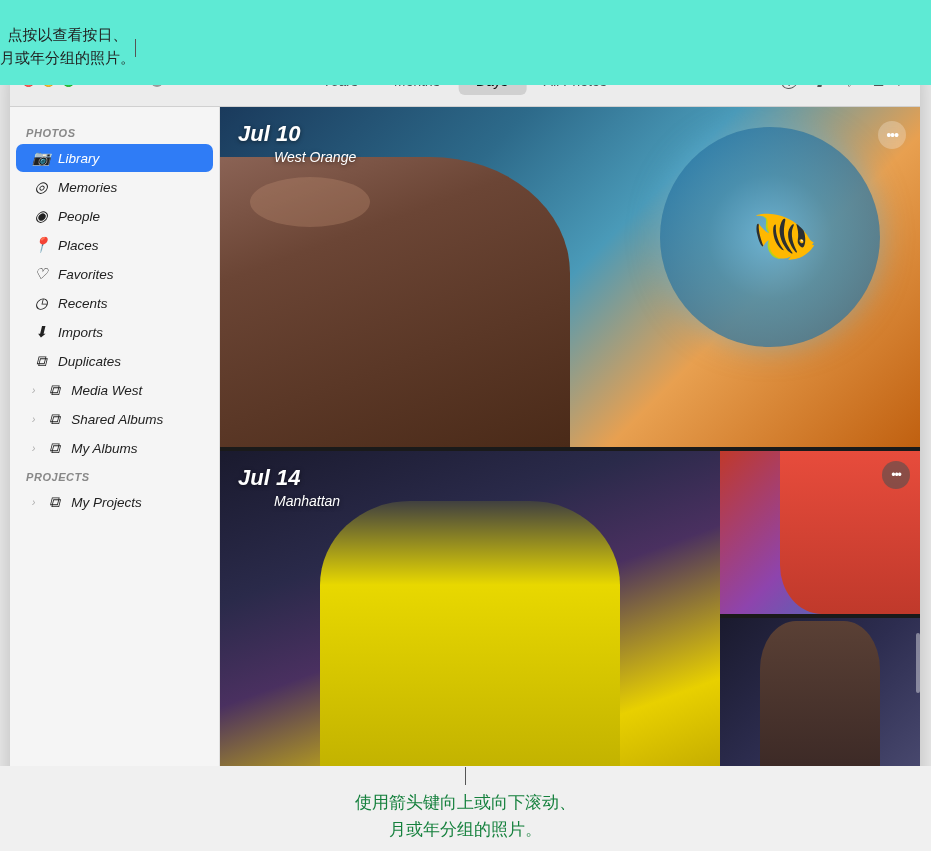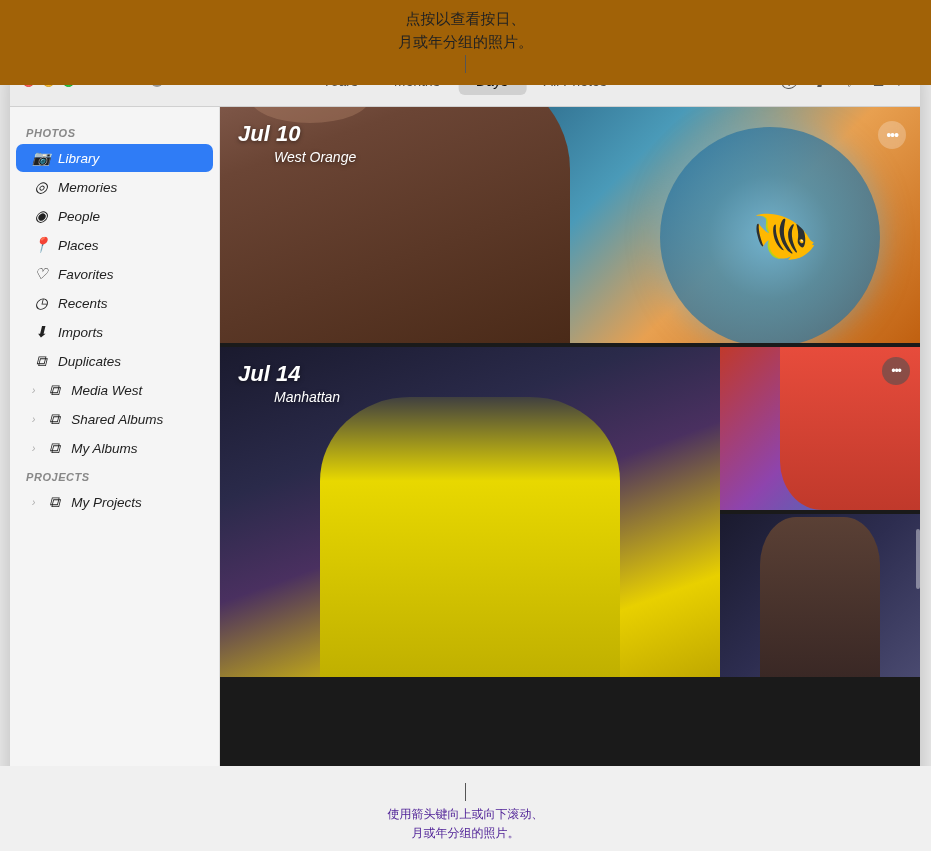--- a/index.html
+++ b/index.html
@@ -14,25 +14,25 @@
     }
 
     
     .tooltip-top {
       position: absolute;
       top: 0;
       left: 0;
       width: 931px;
       height: 85px;
       display: flex;
-      flex-direction: column;
+      flex-direction: row;
       align-items: center;
       justify-content: flex-start;
       padding-top: 8px;
-      background: #a16207;
+      background: #5eead4;
       z-index: 10;
     }
 
     .tooltip-top-text {
       font-size: 15px;
       color: #222;
       text-align: center;
       line-height: 1.5;
     }
 
@@ -275,21 +275,21 @@
     }
 
     .more-btn span {
       color: #fff;
       font-size: 14px;
       letter-spacing: -1px;
     }
 
     
     .group-1 {
-      height: 236px;
+      height: 340px;
       overflow: hidden;
     }
 
     .group-1-img {
       width: 100%;
       height: 100%;
       background: linear-gradient(135deg, #1a3a5c 0%, #2d6a8a 30%, #4a9ab8 50%, #e8a050 70%, #c06010 100%);
       position: relative;
     }
 
@@ -461,22 +461,22 @@
     }
 
     .tooltip-bottom-line {
       width: 1px;
       height: 18px;
       background: #555;
       margin-bottom: 4px;
     }
 
     .tooltip-bottom-text {
-      font-size: 12px;
-      color: #4c1d95;
+      font-size: 17px;
+      color: #15803d;
       text-align: center;
       line-height: 1.6;
     }
   </style>
 </head>
 <body>
 
 <div class="tooltip-top">
   <span class="tooltip-top-text">
     <span>点按以查看按日、</span><br>

